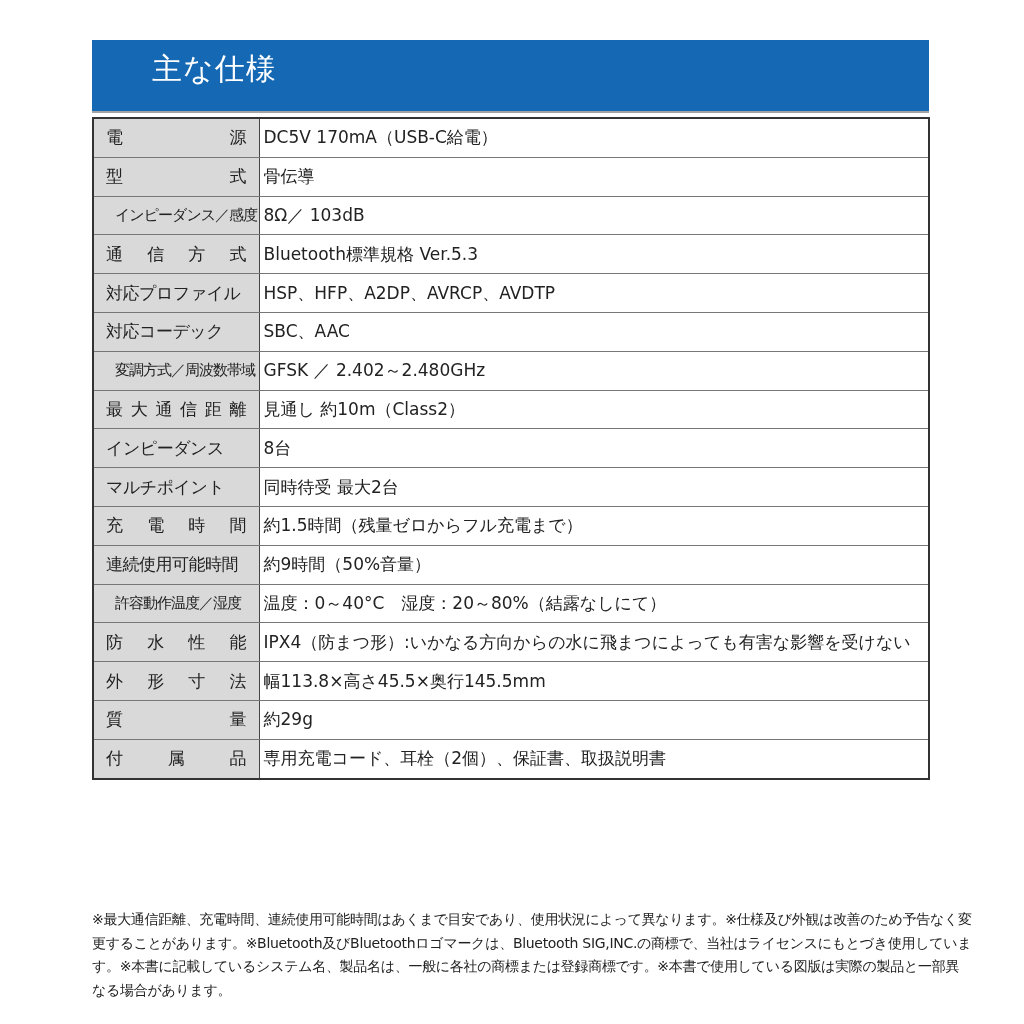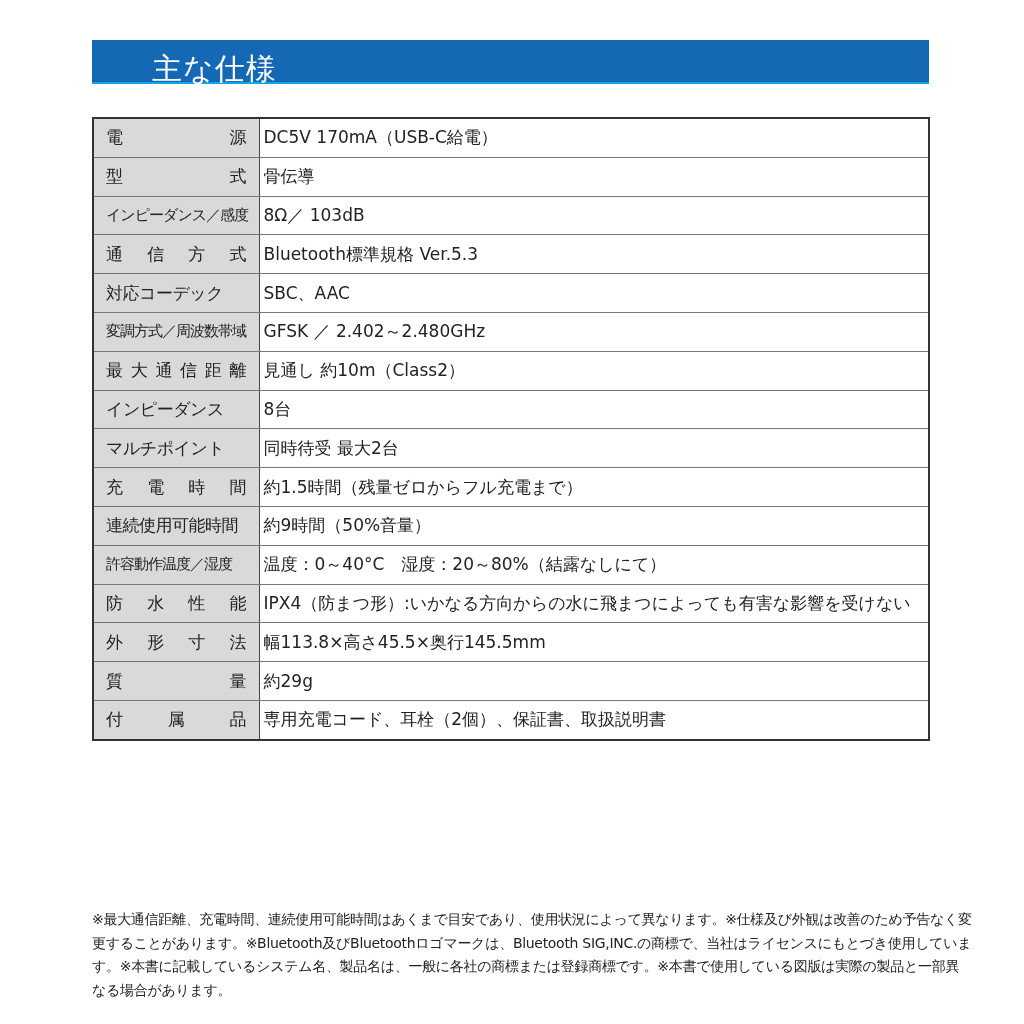--- a/index.html
+++ b/index.html
@@ -13,23 +13,23 @@
     position: relative;
     overflow: hidden;
     font-family: "DejaVu Sans", "Liberation Sans", sans-serif;
     color: #222222;
   }
   .title-bar {
     position: absolute;
     left: 92px;
     top: 40px;
     width: 837px;
-    height: 44px;
+    height: 73px;
     background: #1568b3;
-    border-bottom: 2px solid #0ea5e9;
+    border-bottom: 2px solid #a3a3a3;
     box-sizing: border-box;
   }
   .title-text {
     position: absolute;
     left: 60px;
     top: 9px;
     font-size: 30px;
     line-height: 40px;
     color: #ffffff;
     letter-spacing: 1px;
@@ -67,20 +67,21 @@
     width: 100%;
   }
   .label-inner.tight {
     justify-content: flex-start;
     letter-spacing: -0.5px;
   }
   .label-inner.small {
     font-size: 15px;
     letter-spacing: -1px;
     justify-content: flex-start;
+    margin-left: 9px;
   }
   .spec-table td.value {
     background: #ffffff;
     padding-left: 4px;
   }
   .footnote {
     position: absolute;
     left: 92px;
     top: 908px;
     width: 880px;
@@ -130,20 +131,26 @@
             <span>通</span>
             <span>信</span>
             <span>方</span>
             <span>式</span>
           </div>
         </td>
         <td class="value">Bluetooth標準規格 Ver.5.3</td>
       </tr>
       <tr>
         <td class="label">
+          <div class="label-inner tight">対応プロファイル</div>
+        </td>
+        <td class="value">HSP、HFP、A2DP、AVRCP、AVDTP</td>
+      </tr>
+      <tr>
+        <td class="label">
           <div class="label-inner tight">対応コーデック</div>
         </td>
         <td class="value">SBC、AAC</td>
       </tr>
       <tr>
         <td class="label">
           <div class="label-inner small">変調方式／周波数帯域</div>
         </td>
         <td class="value">GFSK ／ 2.402～2.480GHz</td>
       </tr>

